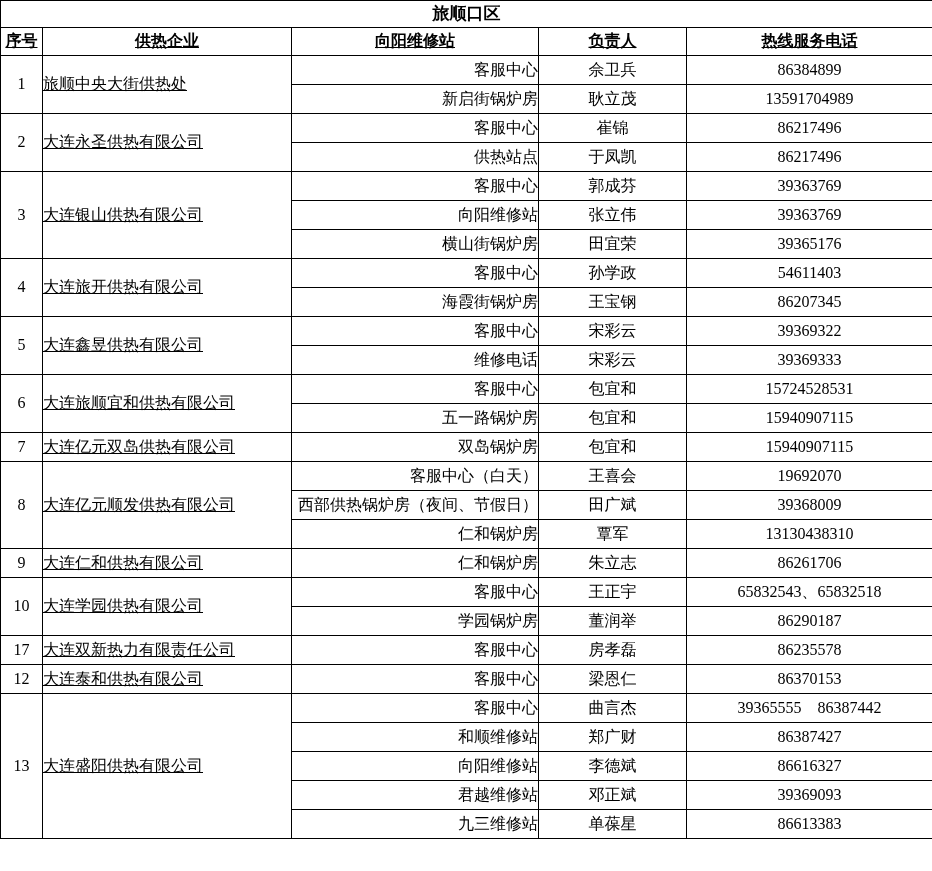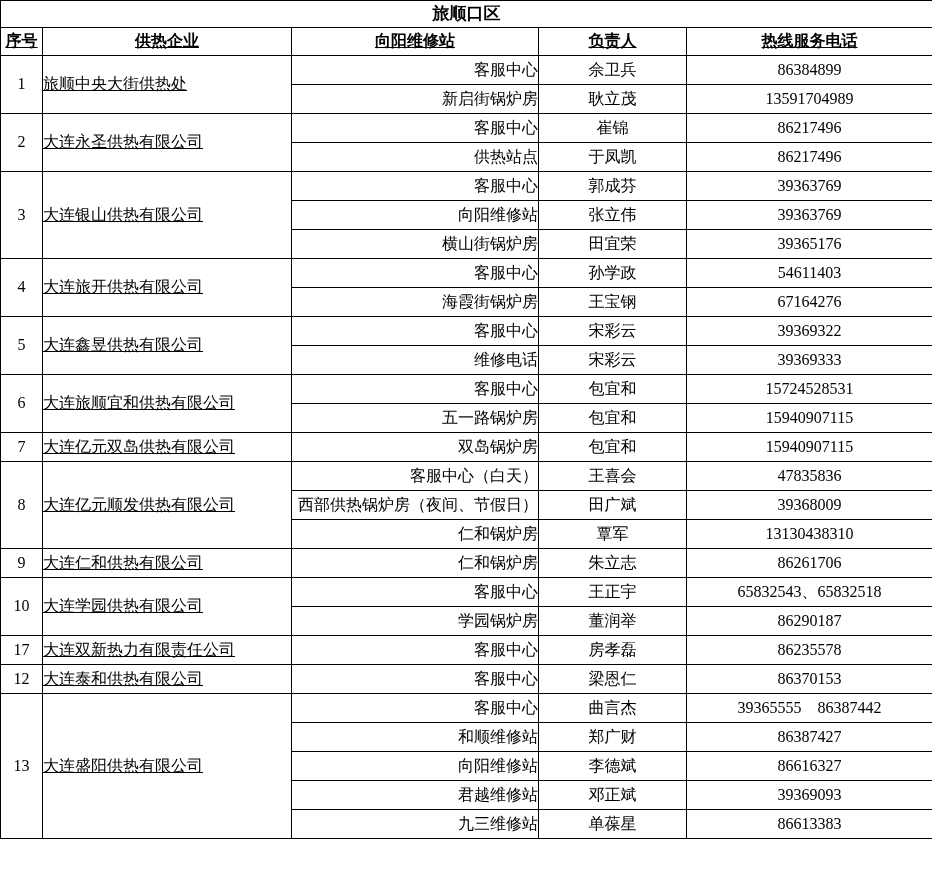--- a/index.html
+++ b/index.html
@@ -128,21 +128,21 @@
         <tr>
           <td rowspan="2" class="col-no">4</td>
           <td rowspan="2" class="col-company">大连旅开供热有限公司</td>
           <td class="col-station">客服中心</td>
           <td class="col-person">孙学政</td>
           <td class="col-phone">54611403</td>
         </tr>
         <tr>
           <td class="col-station">海霞街锅炉房</td>
           <td class="col-person">王宝钢</td>
-          <td class="col-phone">67164276</td>
+          <td class="col-phone">86207345</td>
         </tr>
         <tr>
           <td rowspan="2" class="col-no">5</td>
           <td rowspan="2" class="col-company">大连鑫昱供热有限公司</td>
           <td class="col-station">客服中心</td>
           <td class="col-person">宋彩云</td>
           <td class="col-phone">39369322</td>
         </tr>
         <tr>
           <td class="col-station">维修电话</td>
@@ -166,21 +166,21 @@
           <td rowspan="1" class="col-company">大连亿元双岛供热有限公司</td>
           <td class="col-station">双岛锅炉房</td>
           <td class="col-person">包宜和</td>
           <td class="col-phone">15940907115</td>
         </tr>
         <tr>
           <td rowspan="3" class="col-no">8</td>
           <td rowspan="3" class="col-company">大连亿元顺发供热有限公司</td>
           <td class="col-station">客服中心（白天）</td>
           <td class="col-person">王喜会</td>
-          <td class="col-phone">47835836</td>
+          <td class="col-phone">19692070</td>
         </tr>
         <tr>
           <td class="col-station">西部供热锅炉房（夜间、节假日）</td>
           <td class="col-person">田广斌</td>
           <td class="col-phone">39368009</td>
         </tr>
         <tr>
           <td class="col-station">仁和锅炉房</td>
           <td class="col-person">覃军</td>
           <td class="col-phone">13130438310</td>

